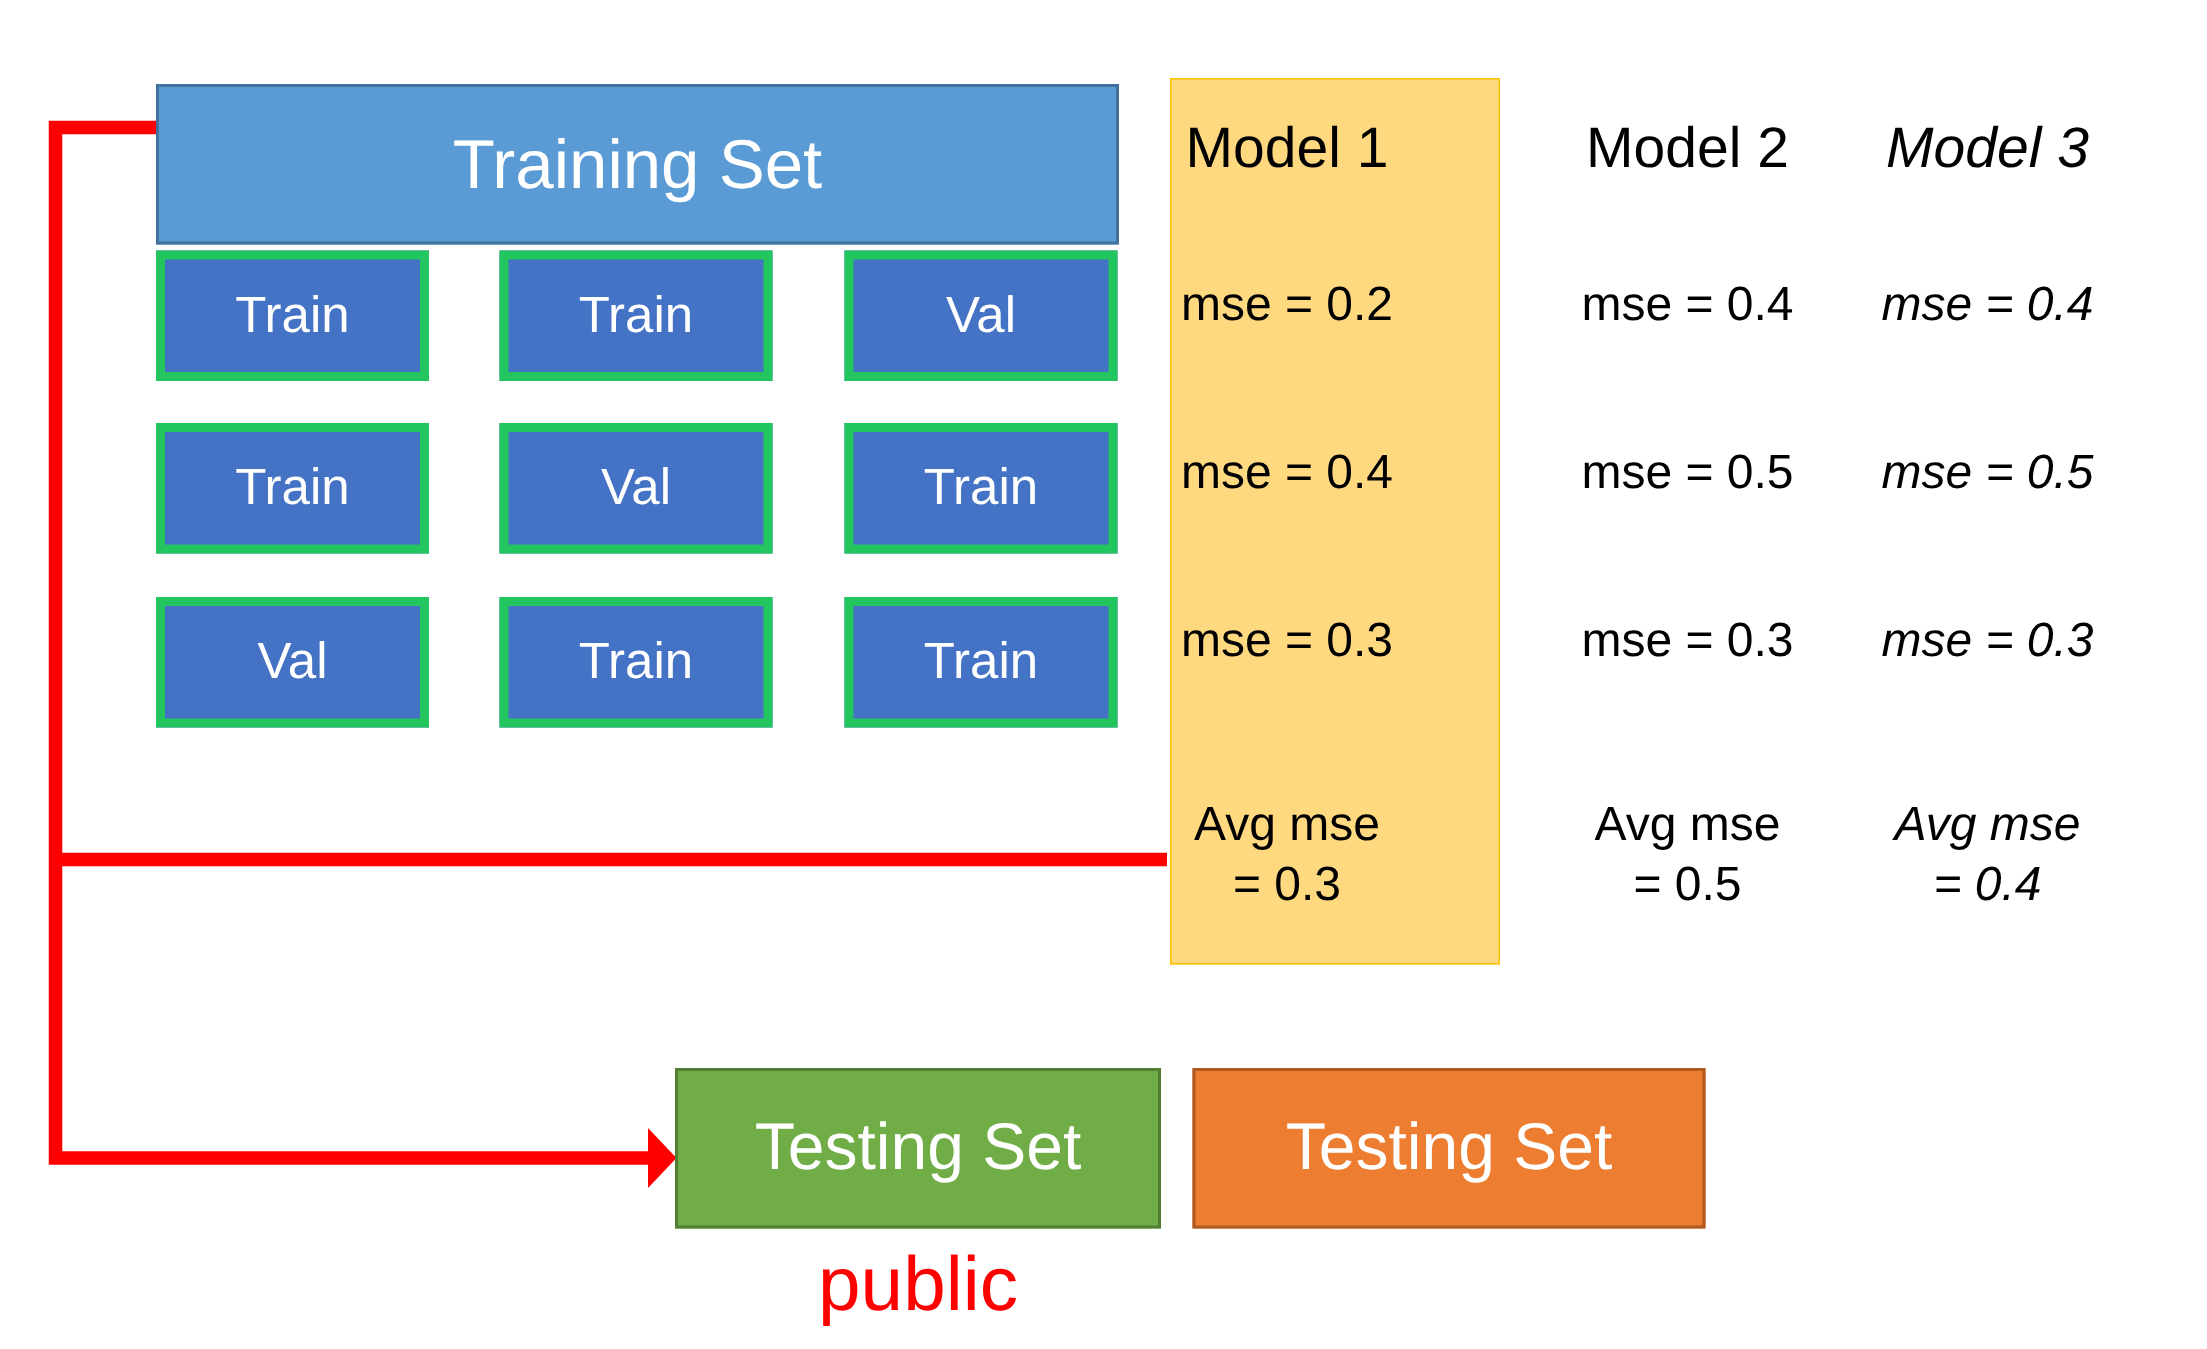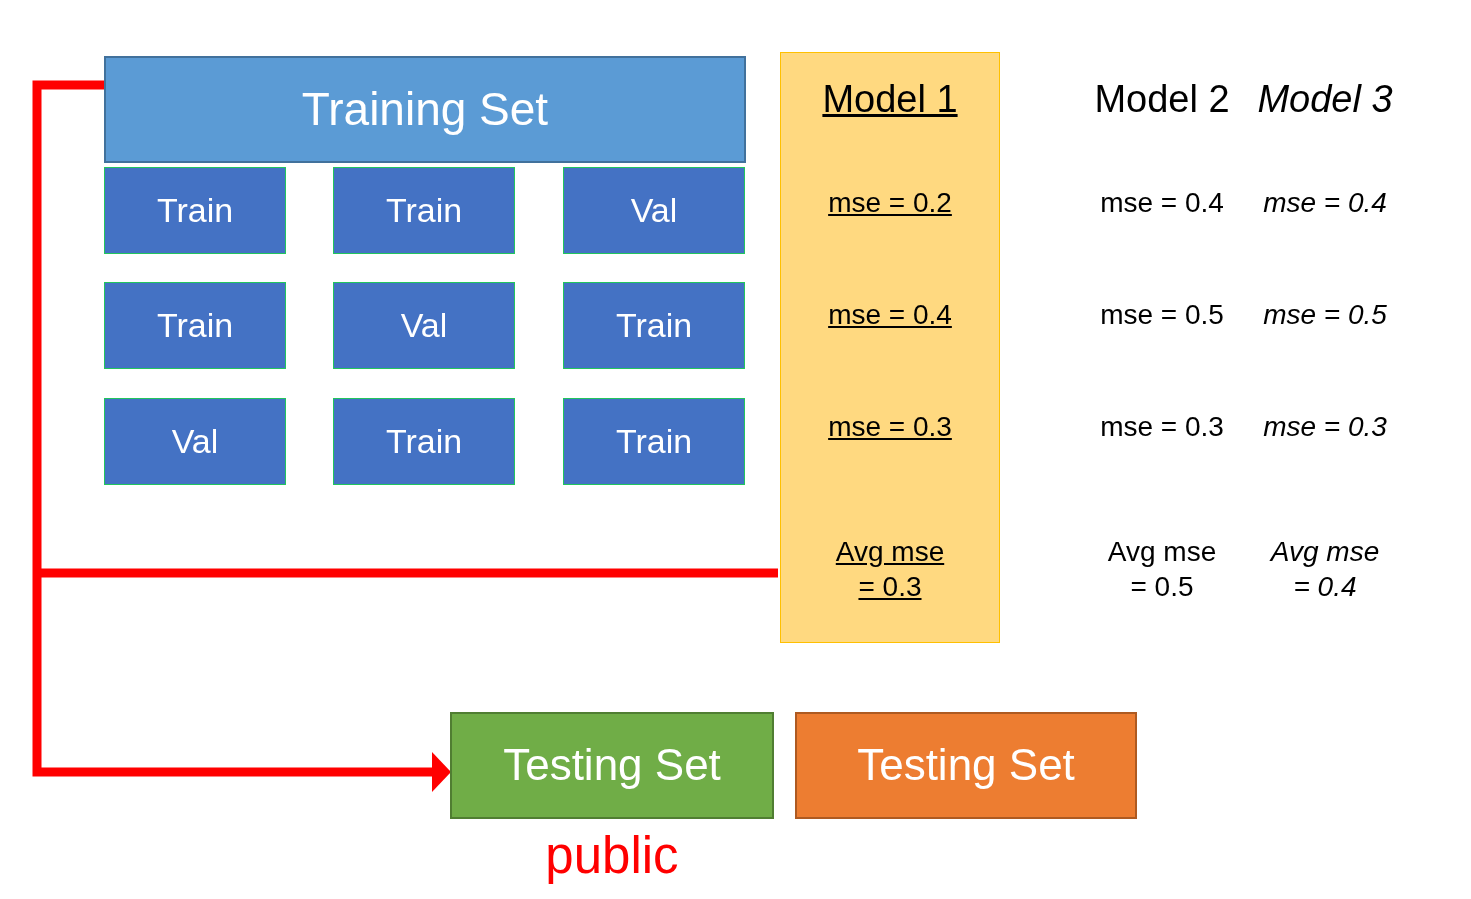--- a/index.html
+++ b/index.html
@@ -40,21 +40,21 @@
     height: 107px;
     background: #5B9BD5;
     border: 2px solid #41719C;
     font-size: 46px;
     margin-top: 20px;
   }
 
   
   .fold {
     background: #4472C4;
-    border: 1px solid #22c55e;
+    border: 6px solid #22c55e;
     font-size: 34px;
     width: 182px;
     height: 87px;
   }
   .c1 { left: 104px; }
   .c2 { left: 333px; }
   .c3 { left: 563px; }
   .r1 { top: 167px; }
   .r2 { top: 282px; }
   .r3 { top: 398px; }
@@ -102,27 +102,27 @@
 
   .model-col {
     position: absolute;
     top: 52px;
     width: 220px;
     height: 591px;
     box-sizing: border-box;
     display: flex;
     flex-direction: column;
   }
-  .model-col.col1 { left: 780px; text-decoration: underline; }
-  .model-col.col2 { left: 1052px; }
+  .model-col.col1 { left: 748px; }
+  .model-col.col2 { left: 1015px; }
   .model-col.col3 { left: 1215px; font-style: italic; }
 
   .cell {
     color: #000000;
-    font-size: 28px;
+    font-size: 32px;
     text-align: center;
     white-space: nowrap;
     line-height: 1.18;
     display: flex;
     align-items: center;
     justify-content: center;
   }
   .cell-header { height: 96px; font-size: 38px; align-items: center; }
   .cell-mse    { height: 114px; }
   .cell-avg    { height: 150px; white-space: pre-line; line-height: 1.25; }

